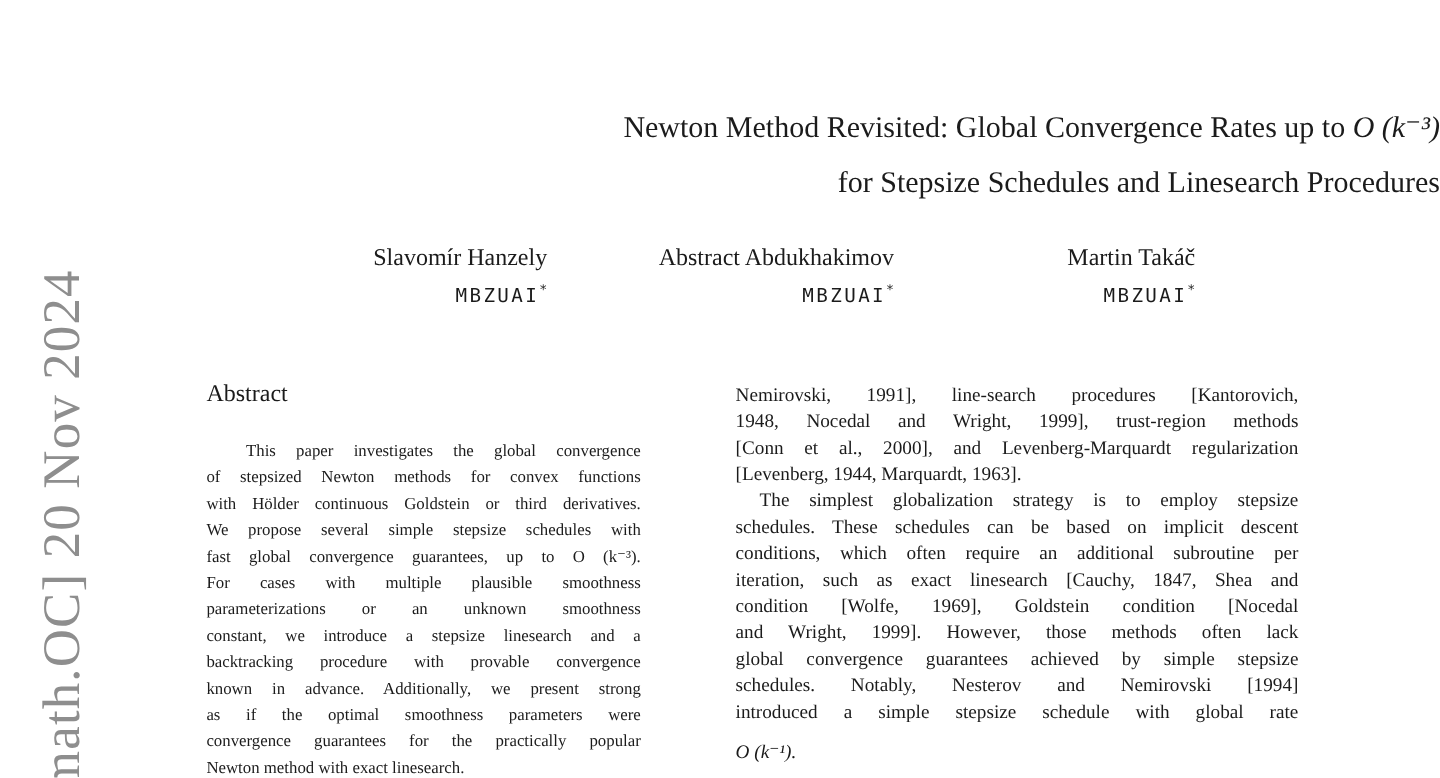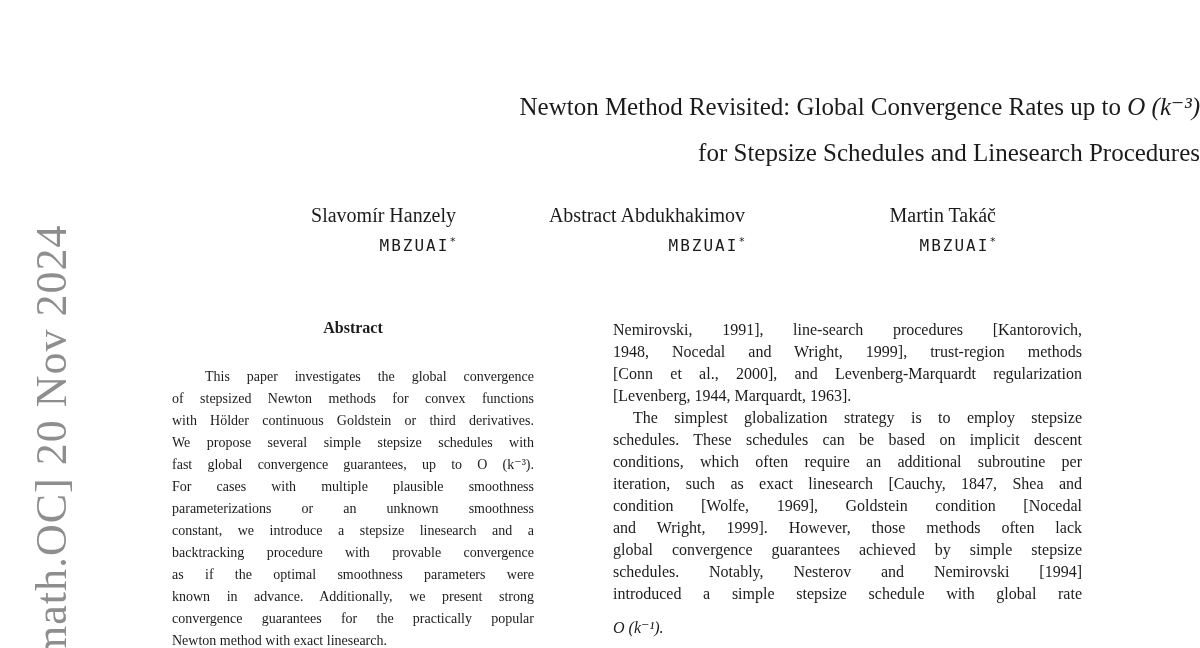--- a/index.html
+++ b/index.html
@@ -54,23 +54,23 @@
   .author .affil sup{
     font-size:11px;
     letter-spacing:0;
   }
   .author-1{left:256px;width:200px;}
   .author-2{left:505px;width:240px;}
   .author-3{left:776px;width:220px;}
   .abstract-heading{
     position:absolute;
     left:172px;width:362px;top:318px;
-    text-align:center;
-    font-weight:bold;
-    font-size:16px;
+    text-align:left;
+    font-weight:normal;
+    font-size:20px;
     line-height:20px;
   }
   .lines{
     position:absolute;
   }
   .abstract-lines{
     left:172px;width:362px;top:366px;
     font-size:14px;
   }
   .right-lines{
@@ -127,22 +127,22 @@
 <div class="lines abstract-lines">
     <div class="jline ind">This paper investigates the global convergence</div>
     <div class="jline">of stepsized Newton methods for convex functions</div>
     <div class="jline">with Hölder continuous Goldstein or third derivatives.</div>
     <div class="jline">We propose several simple stepsize schedules with</div>
     <div class="jline">fast global convergence guarantees, up to O (k⁻³).</div>
     <div class="jline">For cases with multiple plausible smoothness</div>
     <div class="jline">parameterizations or an unknown smoothness</div>
     <div class="jline">constant, we introduce a stepsize linesearch and a</div>
     <div class="jline">backtracking procedure with provable convergence</div>
+    <div class="jline">known in advance. Additionally, we present strong</div>
     <div class="jline">as if the optimal smoothness parameters were</div>
-    <div class="jline">known in advance. Additionally, we present strong</div>
     <div class="jline">convergence guarantees for the practically popular</div>
     <div class="jline endp">Newton method with exact linesearch.</div>
   </div>
 
 <div class="lines right-lines">
     <div class="jline">Nemirovski, 1991], line-search procedures [Kantorovich,</div>
     <div class="jline">1948, Nocedal and Wright, 1999], trust-region methods</div>
     <div class="jline">[Conn et al., 2000], and Levenberg-Marquardt regularization</div>
     <div class="jline endp">[Levenberg, 1944, Marquardt, 1963].</div>
     <div class="jline ind">The simplest globalization strategy is to employ stepsize</div>

